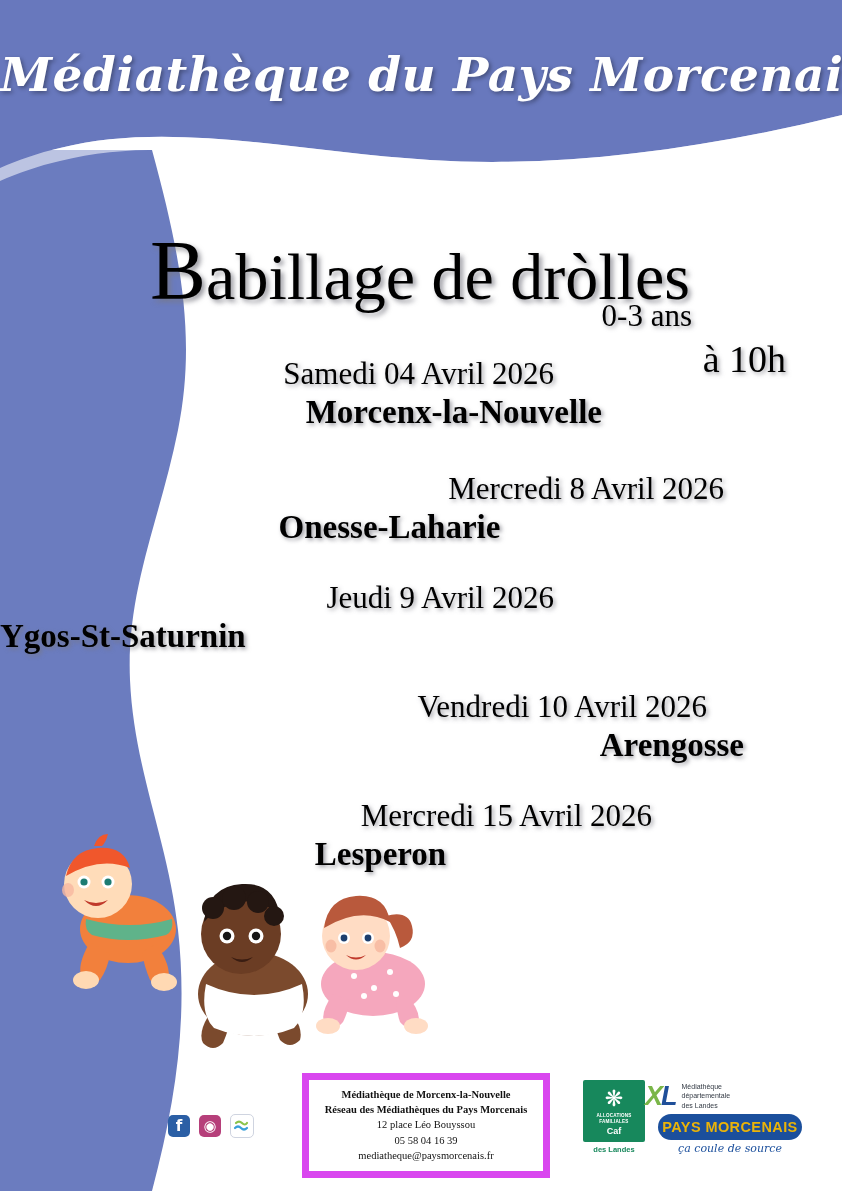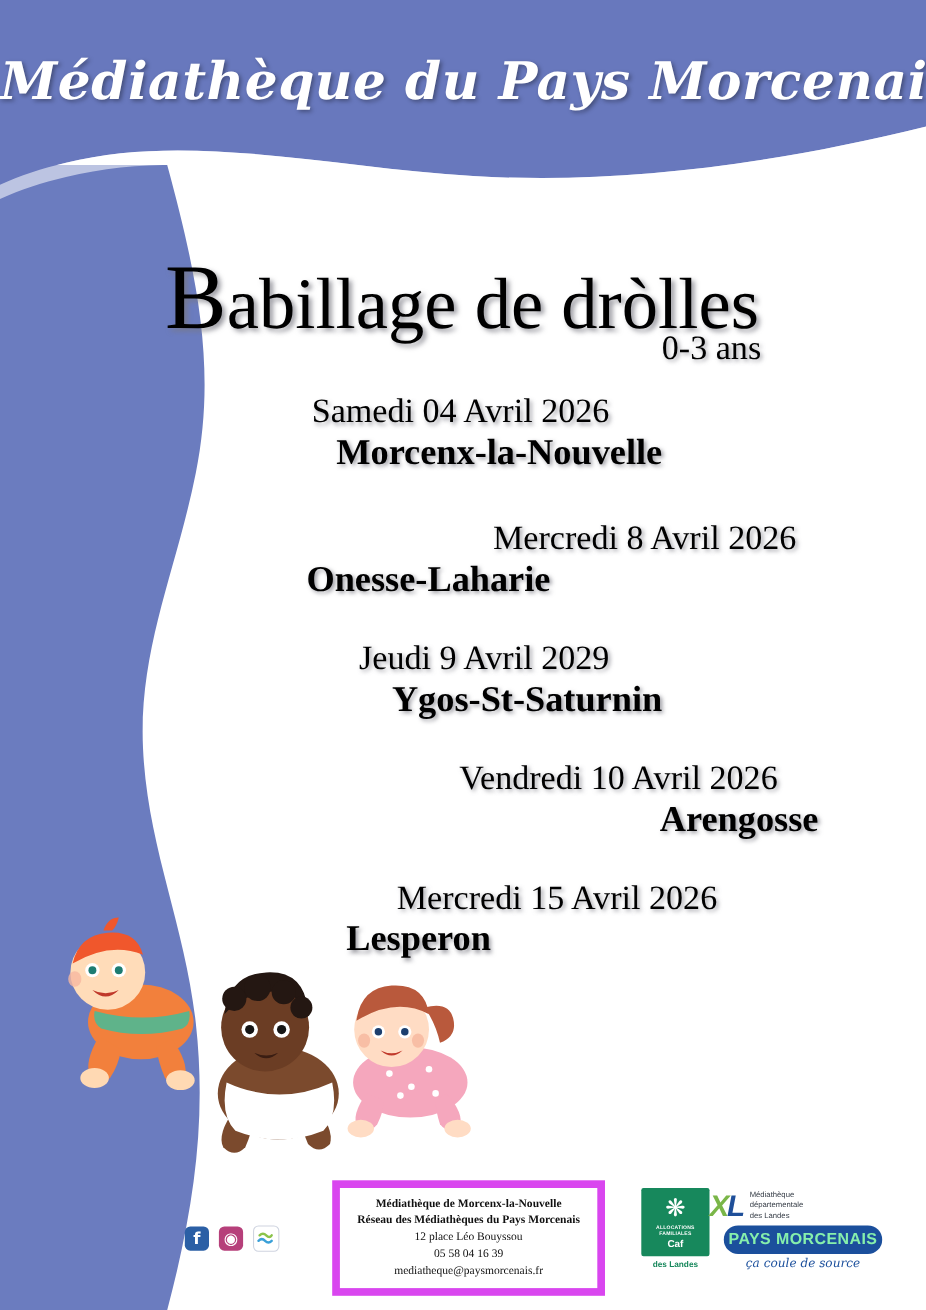--- a/index.html
+++ b/index.html
@@ -121,21 +121,21 @@
   }
 
   
   .s0 .date { text-align: right; padding-right: 288px; }
   .s0 .place { text-align: right; padding-right: 240px; }
   .s1 { margin-top: 40px; padding-left: 47px; }
   .s1 .date { text-align: right; padding-right: 118px; }
   .s1 .place { text-align: center; padding-right: 110px; }
   .s2 { margin-top: 34px; }
   .s2 .date { text-align: right; padding-right: 288px; }
-  .s2 .place { text-align: right; padding-right: 240px; }
+  .s2 .place { text-align: left; padding-right: 240px; }
   .s3 { margin-top: 34px; }
   .s3 .date { text-align: right; padding-right: 135px; }
   .s3 .place { text-align: right; padding-right: 98px; }
   .s4 { margin-top: 34px; }
   .s4 .date { text-align: right; padding-right: 190px; }
   .s4 .place { text-align: center; padding-right: 81px; }
 
   
   .babies {
     position: absolute;
@@ -275,21 +275,21 @@
     left: 658px;
     top: 1114px;
     width: 144px;
     height: 44px;
   }
   .logo-pm .pm-bar {
     width: 144px;
     height: 26px;
     background: #1b4f9c;
     border-radius: 13px;
-    color: #86efac;
+    color: #eab308;
     font-family: "Liberation Sans", sans-serif;
     font-weight: bold;
     font-size: 14.5px;
     letter-spacing: 0.4px;
     display: flex;
     align-items: center;
     justify-content: center;
   }
   .logo-pm .pm-tag {
     margin-top: 2px;
@@ -318,32 +318,33 @@
     </svg>
   </div>
 
   <div class="header-title">Médiathèque du Pays Morcenais</div>
 
   <div class="main-title">
     <span class="drop">B</span><span>abillage de dròlles</span>
   </div>
 
   <div class="age-line">0-3 ans</div>
+  <div class="time-line">à 10h</div>
 
   <div class="sessions">
     <div class="session s0">
       <span class="date">Samedi 04 Avril 2026</span>
       <span class="place">Morcenx-la-Nouvelle</span>
     </div>
     <div class="session s1">
       <span class="date">Mercredi 8 Avril 2026</span>
       <span class="place">Onesse-Laharie</span>
     </div>
     <div class="session s2">
-      <span class="date">Jeudi 9 Avril 2029</span>
+      <span class="date">Jeudi 9 Avril 2026</span>
       <span class="place">Ygos-St-Saturnin</span>
     </div>
     <div class="session s3">
       <span class="date">Vendredi 10 Avril 2026</span>
       <span class="place">Arengosse</span>
     </div>
     <div class="session s4">
       <span class="date">Mercredi 15 Avril 2026</span>
       <span class="place">Lesperon</span>
     </div>

